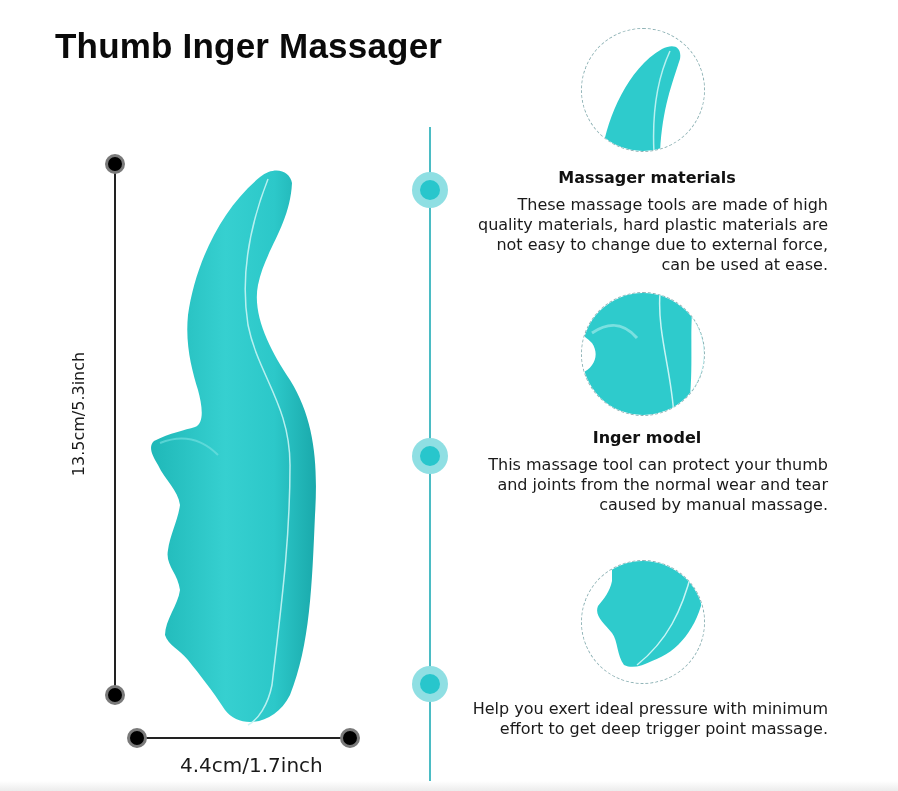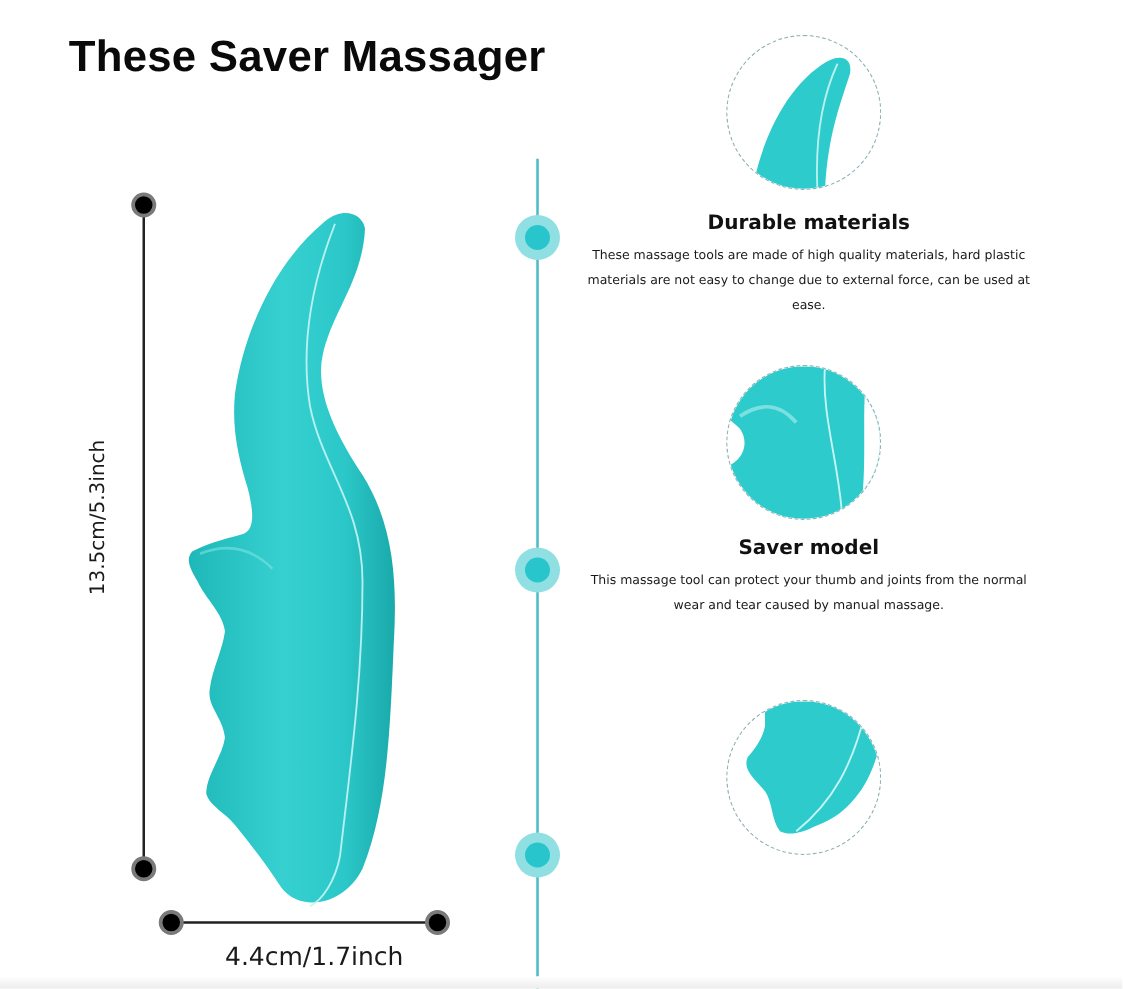--- a/index.html
+++ b/index.html
@@ -15,27 +15,27 @@
     .product { position: absolute; left: 140px; top: 165px; width: 200px; height: 565px; }
     
     .timeline { position: absolute; left: 429px; top: 127px; width: 2px; height: 664px; background: #4bbcc4; }
     .tnode { position: absolute; width: 36px; height: 36px; border-radius: 50%; background: #8fdfe3; }
     .tnode::after { content: ""; position: absolute; left: 8px; top: 8px; width: 20px; height: 20px; border-radius: 50%; background: #28c6cc; }
     
     .fcircle { position: absolute; width: 124px; height: 124px; border-radius: 50%; border: 1.5px dashed #8fb3b6; overflow: hidden; box-sizing: border-box; background: #fff; }
     .fcircle svg { position: absolute; left: 0; top: 0; }
     .feature { position: absolute; left: 466px; width: 362px; text-align: center; }
     .feature h3 { margin: 0 0 8px 0; font-size: 16px; font-weight: bold; color: #111; }
-    .feature p { margin: 0; font-size: 10px; line-height: 20px; color: #1a1a1a; }
+    .feature p { margin: 0; font-size: 16px; line-height: 20px; color: #1a1a1a; text-align: right; }
     .bottom-fade { position: absolute; left: 0; top: 781px; width: 898px; height: 10px; background: linear-gradient(#ffffff, #ececec); }
   </style>
 </head>
 <body>
 
-<h1 class="title">These Saver Massager</h1>
+<h1 class="title">Thumb Inger Massager</h1>
 
 <div class="vline"></div>
 <div class="dot" style="left:105px;top:154px;"></div>
 <div class="dot" style="left:105px;top:685px;"></div>
 <div class="vlabel">13.5cm/5.3inch</div>
 
 <svg class="product" viewBox="0 0 200 565">
   <defs>
     <linearGradient id="tg" x1="0" y1="0" x2="1" y2="0">
       <stop offset="0" stop-color="#1fb8b8"></stop>
@@ -59,39 +59,40 @@
 <div class="tnode" style="left:412px;top:438px;"></div>
 <div class="tnode" style="left:412px;top:666px;"></div>
 
 <div class="fcircle" style="left:581px;top:28px;">
   <svg width="124" height="124" viewBox="0 0 124 124">
     <path d="M20 124 C25 90 45 40 80 20 C92 14 100 18 98 30 C90 55 80 80 78 124 Z" fill="#2ecbcc"></path>
     <path d="M88 22 C75 50 70 85 72 124" fill="none" stroke="#b8f0f0" stroke-width="1.5"></path>
   </svg>
 </div>
 <div class="feature" style="top:168px;">
-  <h3>Durable materials</h3>
+  <h3>Massager materials</h3>
   <p>These massage tools are made of high quality materials, hard plastic materials are not easy to change due to external force, can be used at ease.</p>
 </div>
 
 <div class="fcircle" style="left:581px;top:292px;">
   <svg width="124" height="124" viewBox="0 0 124 124">
     <path d="M0 0 H124 V124 H0 V80 C12 75 18 62 10 50 C5 45 0 42 0 40 Z" fill="#2ecbcc"></path>
     <path d="M10 40 C25 30 40 28 55 45" fill="none" stroke="#9be8e8" stroke-width="3" opacity="0.7"></path>
     <path d="M78 0 C75 40 90 80 92 124" fill="none" stroke="#c7f4f4" stroke-width="1.5"></path>
     <path d="M110 20 L124 20 L124 124 L105 124 C112 90 108 50 110 20 Z" fill="#ffffff"></path>
   </svg>
 </div>
 <div class="feature" style="top:428px;">
-  <h3>Saver model</h3>
+  <h3>Inger model</h3>
   <p>This massage tool can protect your thumb and joints from the normal wear and tear caused by manual massage.</p>
 </div>
 
 <div class="fcircle" style="left:581px;top:560px;">
   <svg width="124" height="124" viewBox="0 0 124 124">
     <path d="M30 0 H124 V20 C120 60 100 90 70 100 C60 105 50 108 42 104 C35 95 36 80 30 72 C22 62 12 55 16 45 C22 38 28 30 30 20 Z" fill="#2ecbcc"></path>
     <path d="M110 10 C100 50 85 80 55 104" fill="none" stroke="#c7f4f4" stroke-width="1.5"></path>
   </svg>
 </div>
 <div class="feature" style="top:699px;">
+  <p>Help you exert ideal pressure with minimum effort to get deep trigger point massage.</p>
 </div>
 
 <div class="bottom-fade"></div>
 
 </body></html>

